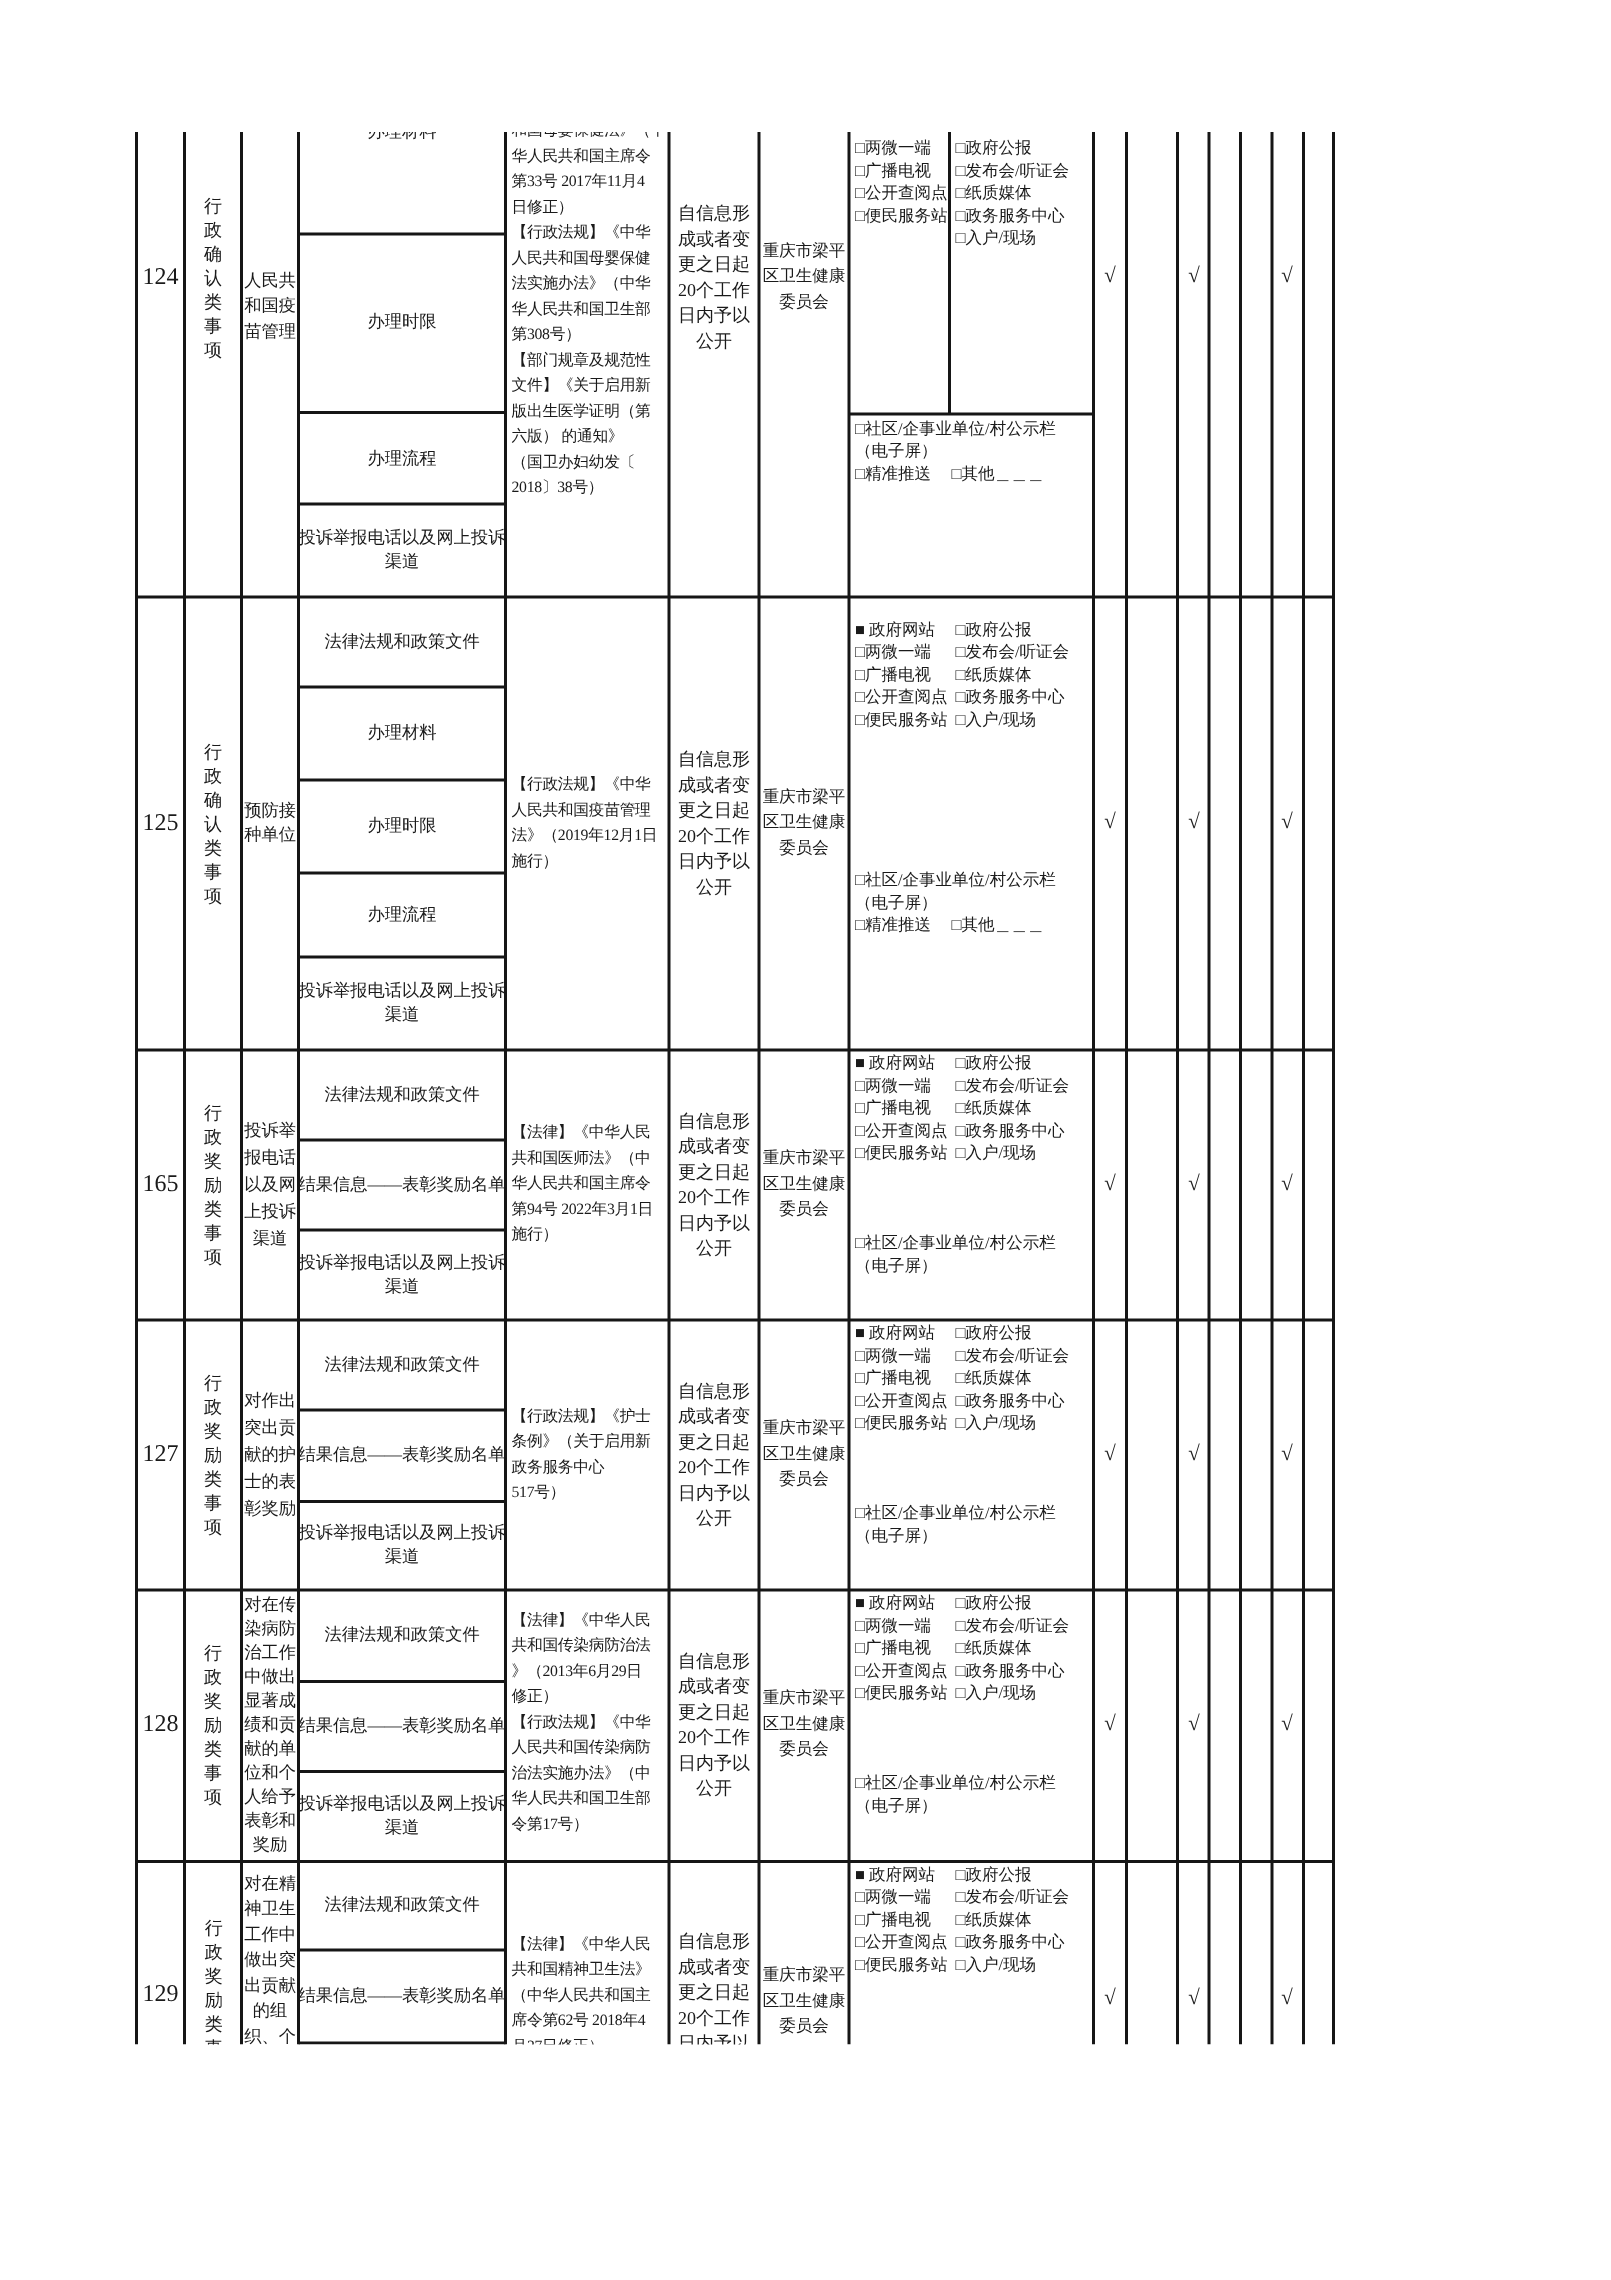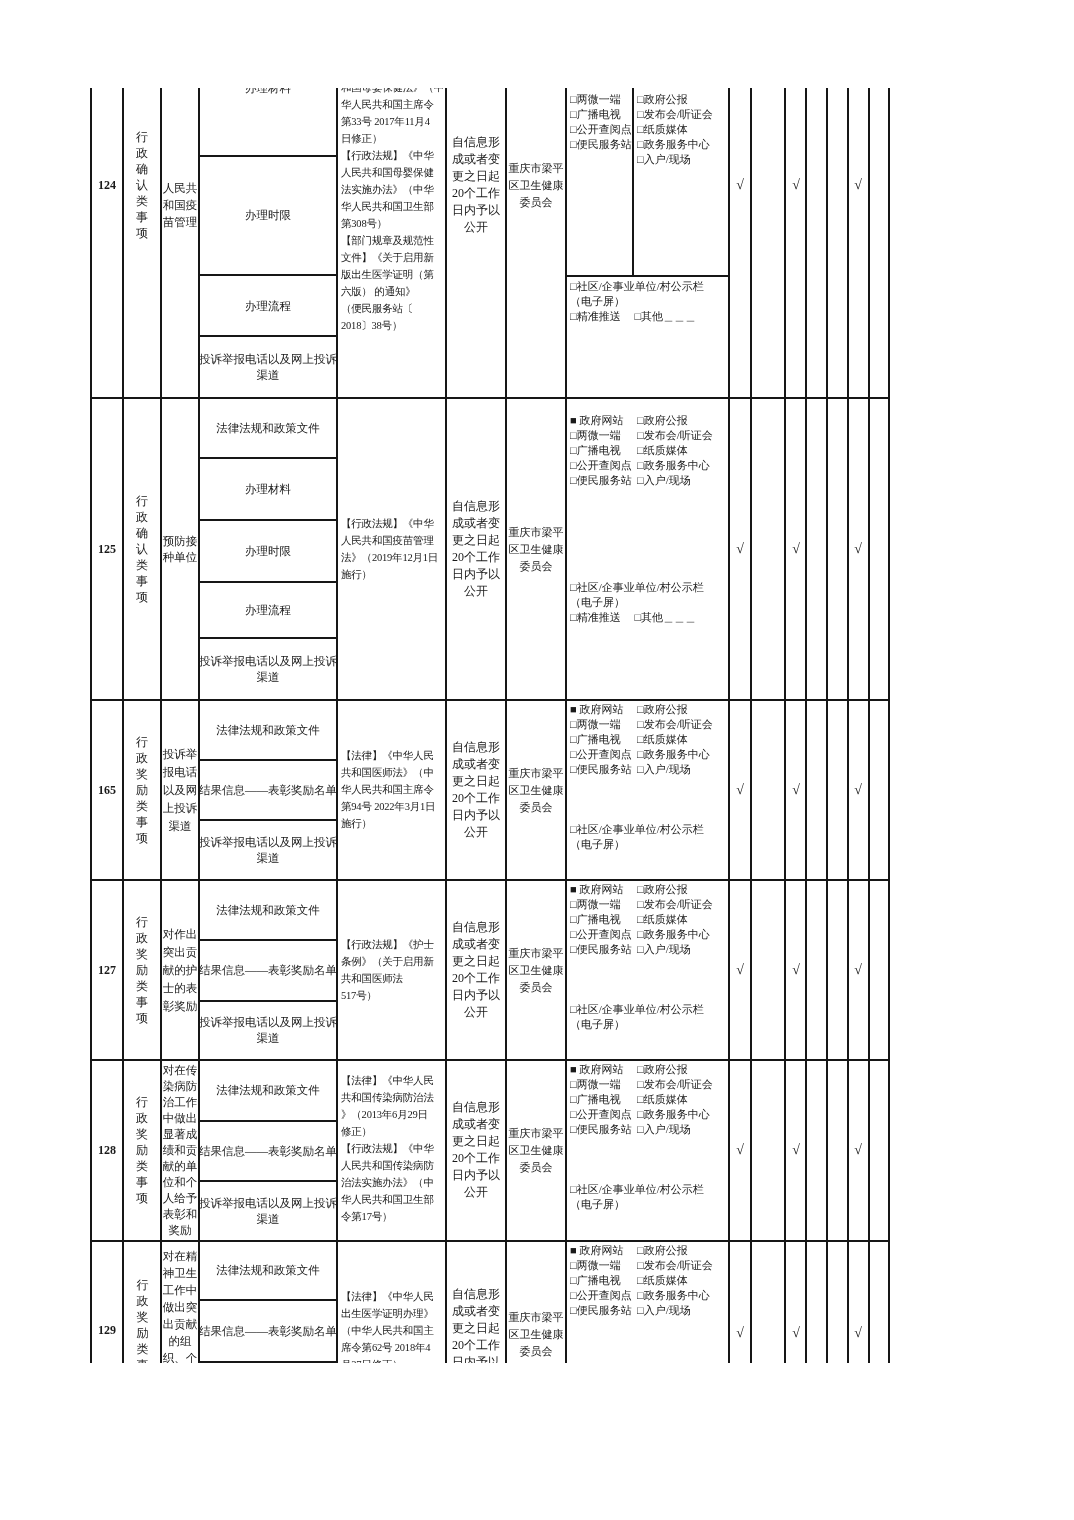--- a/index.html
+++ b/index.html
@@ -3,21 +3,21 @@
 <meta charset="utf-8">
 <style>
   html,body{margin:0;padding:0;}
   .page{position:relative;width:1074px;height:1520px;background:#ffffff;
         font-family:"Liberation Serif","DejaVu Serif",serif;color:#1a1a1a;overflow:hidden;}
   #clip{position:absolute;left:0;top:88px;width:1074px;height:1275px;overflow:hidden;}
   .vl{position:absolute;width:2px;background:#161616;}
   .hl{position:absolute;height:2px;background:#161616;}
   .ct{position:absolute;transform:translate(-50%,-50%);text-align:center;}
   .tb{position:absolute;}
-  .num{font-size:12px;font-weight:bold;}
+  .num{font-size:16px;}
   .cat{width:17px;font-size:12px;line-height:16px;word-break:break-all;text-align:center;}
   .itm{width:36px;font-size:11.5px;line-height:18px;word-break:break-all;text-align:center;}
   .sub{width:140px;font-size:11.5px;line-height:16px;word-break:break-all;}
   .legal{width:106px;font-size:10.5px;letter-spacing:-0.2px;overflow:hidden;}
   .legal div{height:17px;line-height:17px;white-space:nowrap;}
   .tim{width:52px;font-size:12px;line-height:17px;word-break:break-all;text-align:center;}
   .dep{width:56px;font-size:11px;line-height:17px;word-break:break-all;text-align:center;}
   .chan{font-size:11px;line-height:15px;word-break:break-all;}
   .cl{width:64px;} .cr{width:92px;} .cb{width:158px;}
   .ck{font-size:14px;color:#222;}
@@ -87,21 +87,21 @@
           <div>日修正）</div>
           <div>【行政法规】《中华</div>
           <div>人民共和国母婴保健</div>
           <div>法实施办法》（中华</div>
           <div>华人民共和国卫生部</div>
           <div>第308号）</div>
           <div>【部门规章及规范性</div>
           <div>文件】《关于启用新</div>
           <div>版出生医学证明（第</div>
           <div>六版） 的通知》</div>
-          <div>（便民服务站〔</div>
+          <div>（国卫办妇幼发〔</div>
           <div>2018〕38号）</div>
         </div>
     <div class="ct tim" style="left:476px;top:97px">自信息形成或者变更之日起20个工作日内予以公开</div>
     <div class="ct dep" style="left:536px;top:97px">重庆市梁平区卫生健康委员会</div>
     <div class="tb chan cl" style="left:570px;top:4px">
           <div>□两微一端</div>
           <div>□广播电视</div>
           <div>□公开查阅点</div>
           <div>□便民服务站</div>
         </div>
@@ -205,21 +205,21 @@
   <div>
     <div class="ct num" style="left:107px;top:882px">127</div>
     <div class="ct cat" style="left:142px;top:882px">行政奖励类事项</div>
     <div class="ct itm" style="left:180px;top:882px">对作出突出贡献的护士的表彰奖励</div>
     <div class="ct sub" style="left:268px;top:822px">法律法规和政策文件</div>
     <div class="ct sub" style="left:268px;top:882px">结果信息——表彰奖励名单</div>
     <div class="ct sub" style="left:268px;top:942px">投诉举报电话以及网上投诉渠道</div>
     <div class="tb legal" style="left:341px;top:848px">
           <div>【行政法规】《护士</div>
           <div>条例》（关于启用新</div>
-          <div>共和国医师法</div>
+          <div>政务服务中心</div>
           <div>517号）</div>
         </div>
     <div class="ct tim" style="left:476px;top:882px">自信息形成或者变更之日起20个工作日内予以公开</div>
     <div class="ct dep" style="left:536px;top:882px">重庆市梁平区卫生健康委员会</div>
     <div class="tb chan cl" style="left:570px;top:794px">
           <div>■ 政府网站</div>
           <div>□两微一端</div>
           <div>□广播电视</div>
           <div>□公开查阅点</div>
           <div>□便民服务站</div>
@@ -284,21 +284,21 @@
   </div>
 
   <div>
     <div class="ct num" style="left:107px;top:1242px">129</div>
     <div class="tb cat" style="left:134px;top:1189px">行政奖励类事项</div>
     <div class="tb itm" style="left:162px;top:1160px;line-height:17px">对在精神卫生工作中做出突出贡献的组织、个人</div>
     <div class="ct sub" style="left:268px;top:1182px">法律法规和政策文件</div>
     <div class="ct sub" style="left:268px;top:1243px">结果信息——表彰奖励名单</div>
     <div class="tb legal" style="left:341px;top:1200px">
           <div>【法律】《中华人民</div>
-          <div>出生医学证明办理》</div>
+          <div>共和国精神卫生法》</div>
           <div>（中华人民共和国主</div>
           <div>席令第62号 2018年4</div>
           <div>月27日修正）</div>
         </div>
     <div class="tb tim" style="left:450px;top:1198px">自信息形成或者变更之日起20个工作日内予以公开</div>
     <div class="tb dep" style="left:508px;top:1221px">重庆市梁平区卫生健康委员会</div>
     <div class="tb chan cl" style="left:570px;top:1155px">
           <div>■ 政府网站</div>
           <div>□两微一端</div>
           <div>□广播电视</div>

